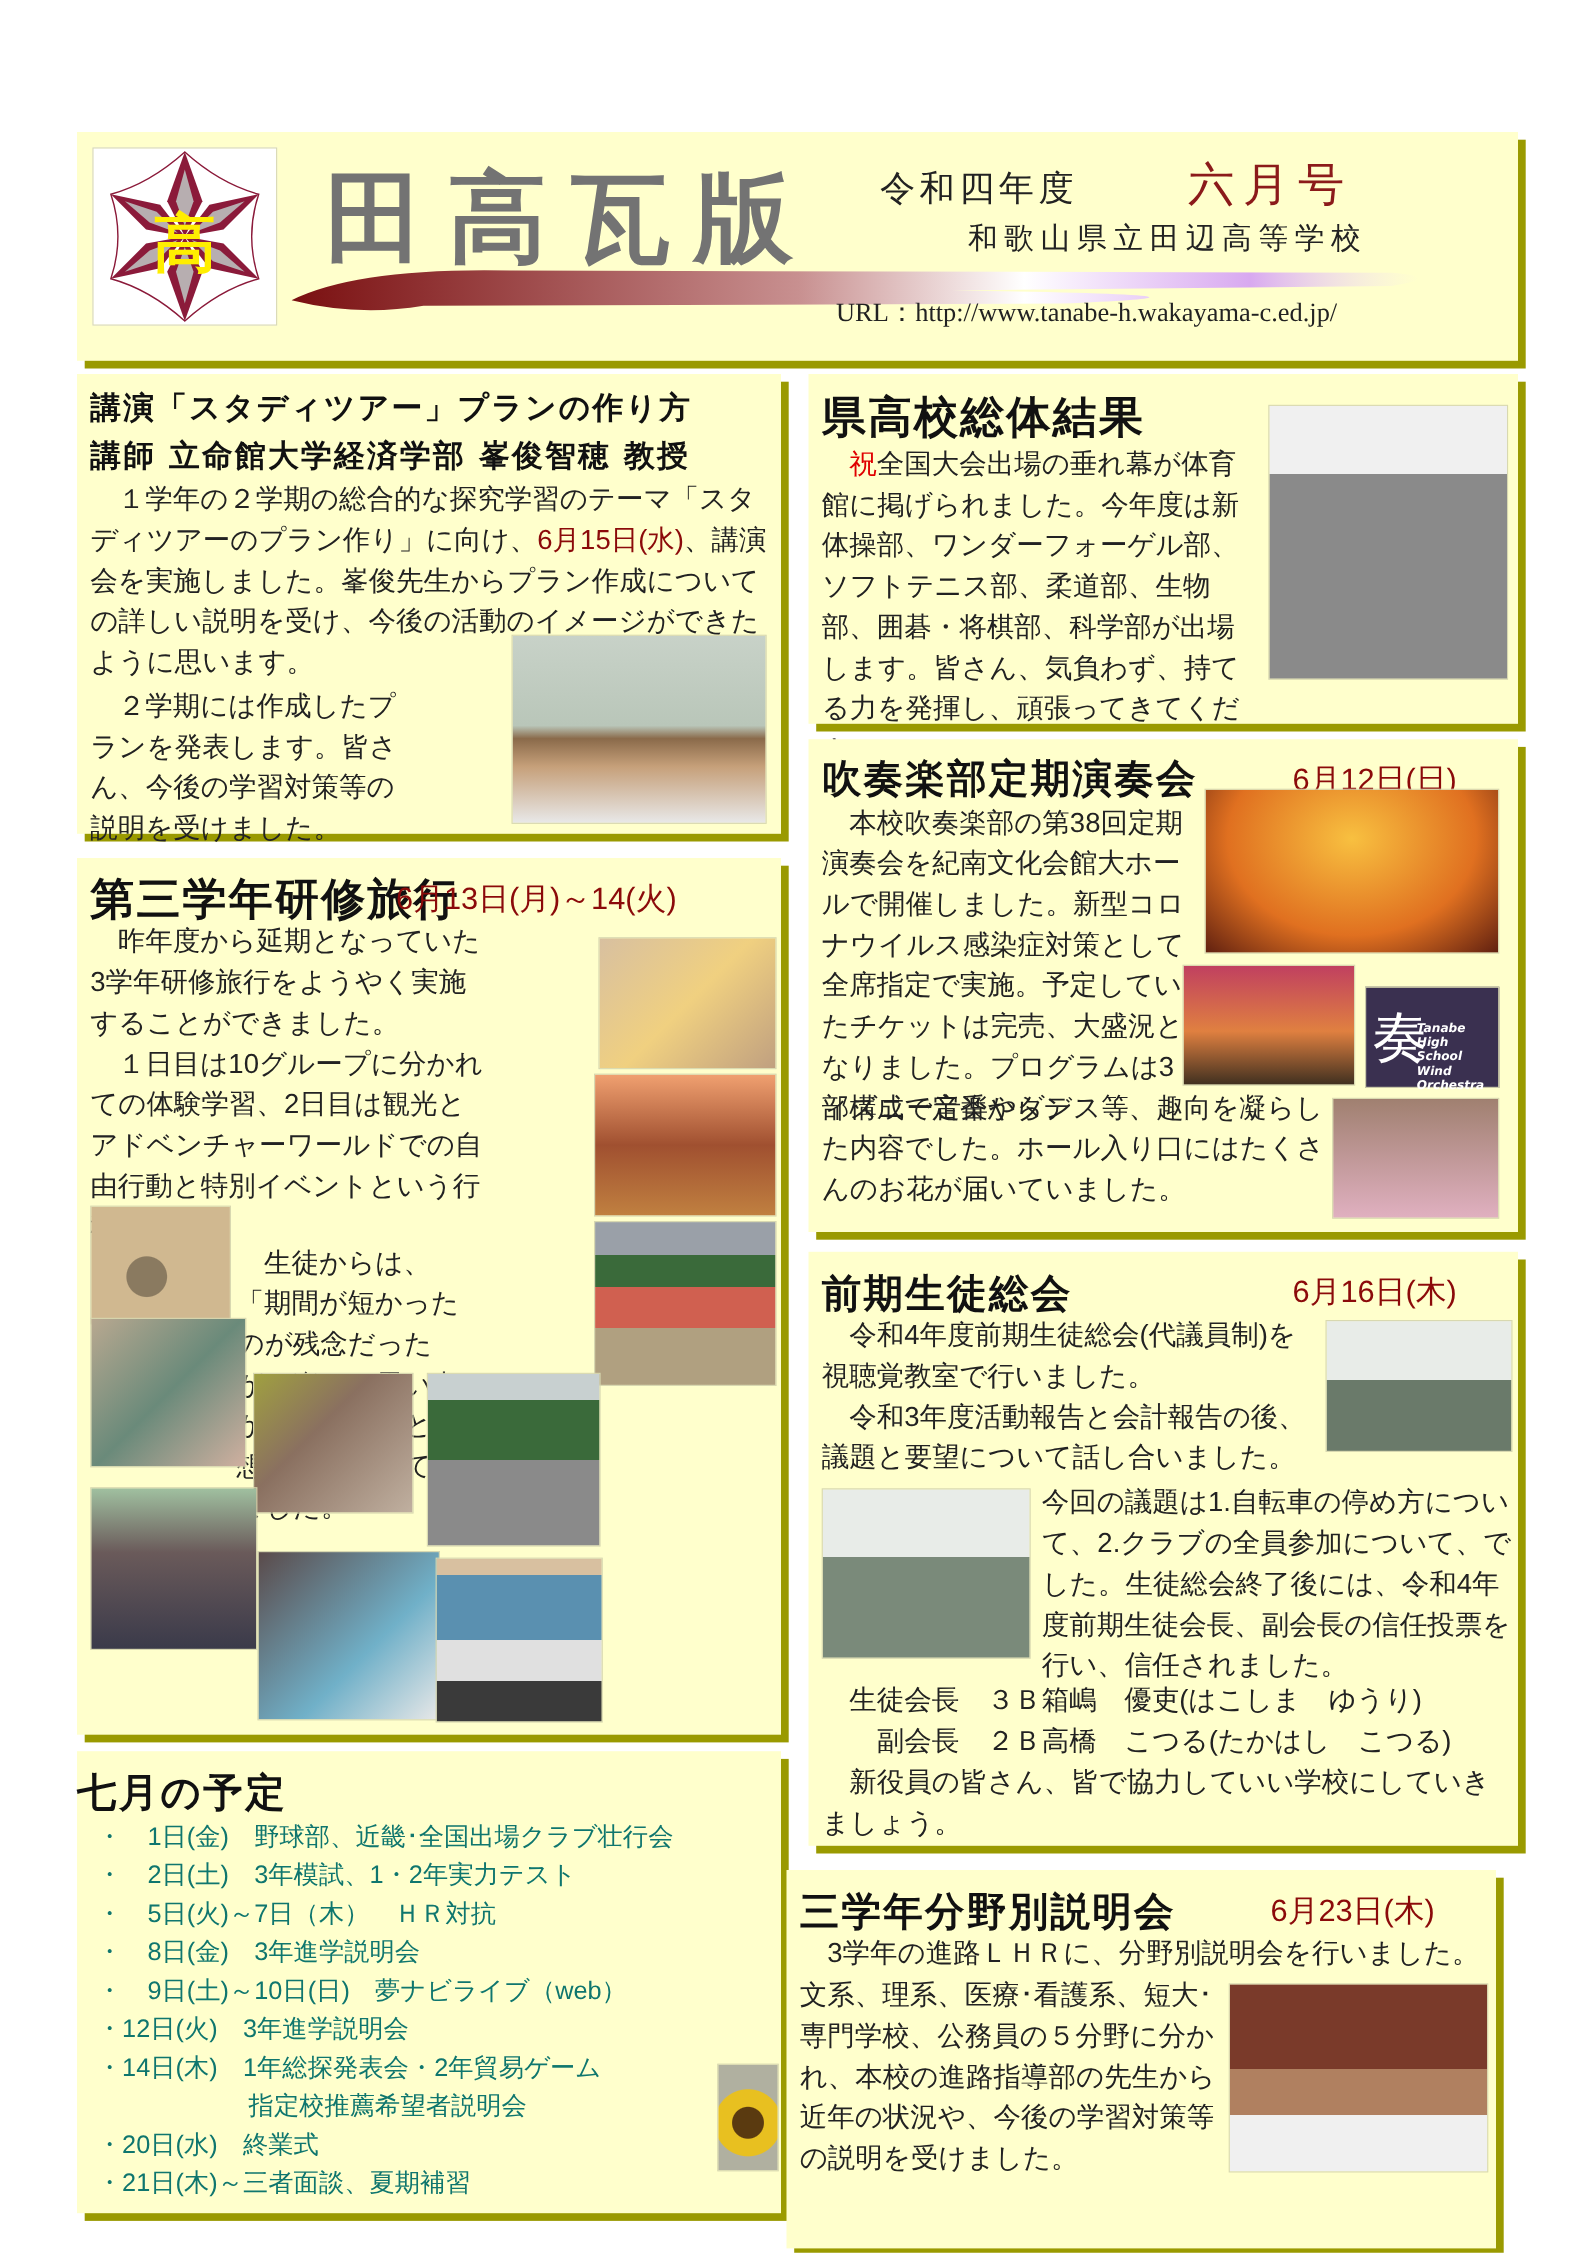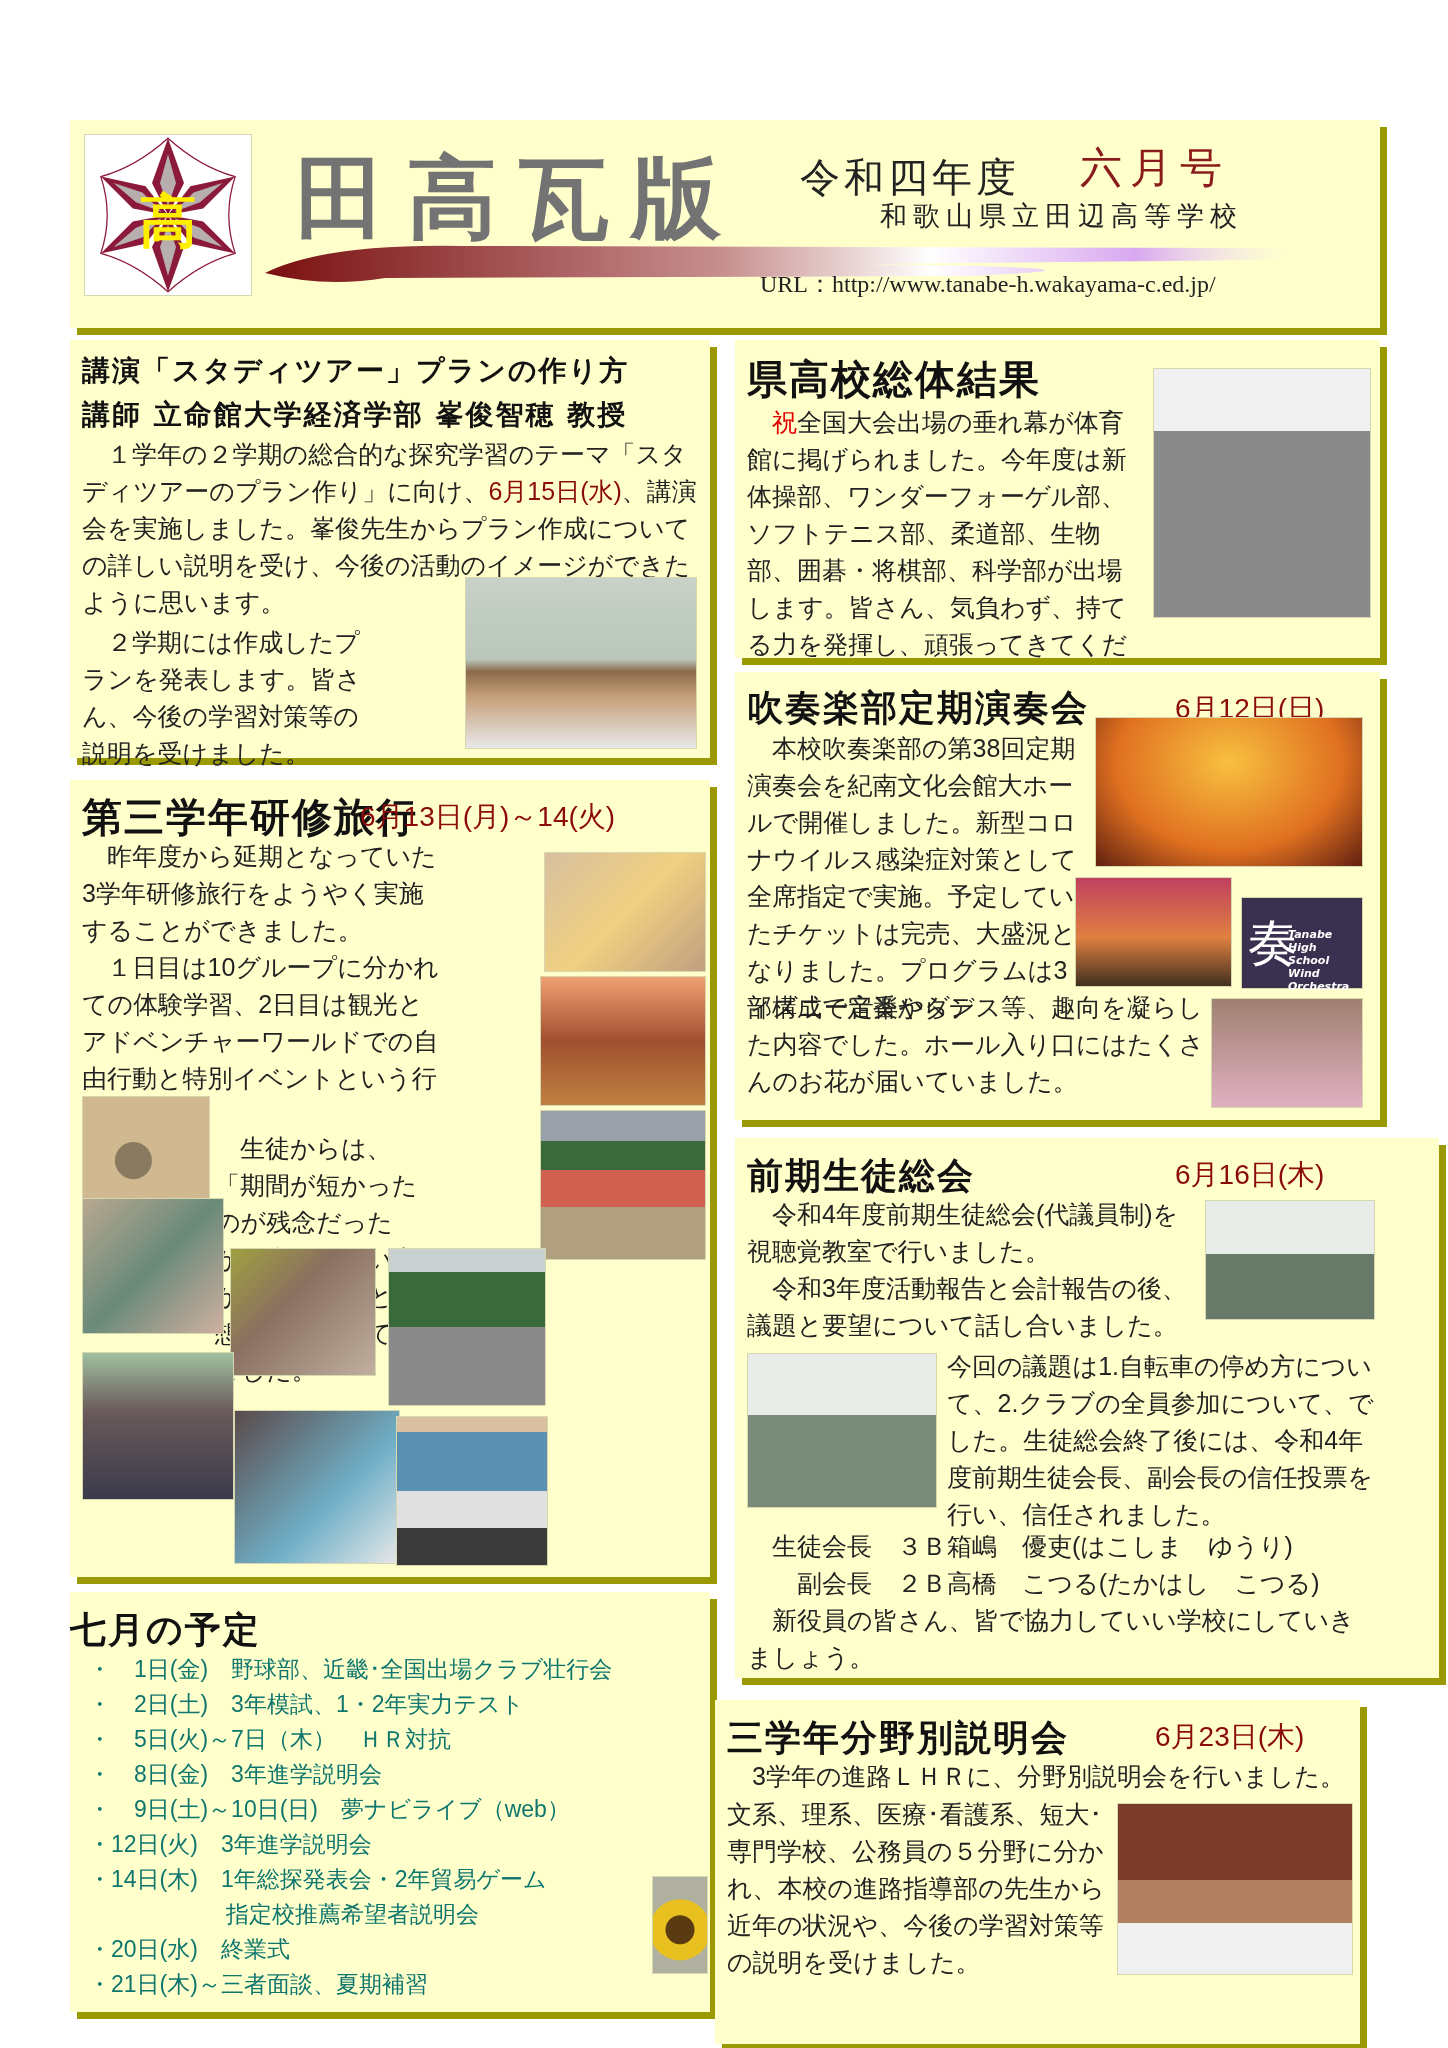--- a/index.html
+++ b/index.html
@@ -15,21 +15,21 @@
   .date { color: #8b0a0a; font-family: "Liberation Sans", sans-serif; }
   .body-text { font-size: 25px; line-height: 37px; color: #222; font-family: "Liberation Sans", sans-serif; }
   .photo { position: absolute; border: 1px solid #d8d8b0; }
 
   
   #header { left: 70px; top: 120px; width: 1310px; height: 208px; }
   #logo { position: absolute; left: 14px; top: 14px; width: 168px; height: 162px; background: #fff; border: 1px solid #d8d8b0; }
   #logo svg { width: 100%; height: 100%; }
   #title { position: absolute; left: 225px; top: 18px; font-size: 90px; font-family: "DejaVu Serif", serif; font-weight: bold; letter-spacing: 22px; color: #737373; }
   #swoosh { position: absolute; left: 195px; top: 118px; width: 1050px; height: 50px; }
-  #fiscal { position: absolute; left: 730px; top: 30px; font-size: 40px; font-family: "DejaVu Serif", serif; letter-spacing: 4px; }
+  #fiscal { position: absolute; left: 730px; top: 30px; font-size: 32px; font-family: "DejaVu Serif", serif; letter-spacing: 4px; }
   #issue { position: absolute; left: 1010px; top: 20px; font-size: 42px; font-family: "DejaVu Serif", serif; color: #8b1a1a; letter-spacing: 8px; }
   #school { position: absolute; left: 810px; top: 78px; font-size: 27px; font-family: Liberation Mono, monospace; letter-spacing: 6px; }
   #url { position: absolute; left: 690px; top: 148px; font-size: 24px; font-family: "Liberation Serif", serif; }
 
   
   #lecture { left: 70px; top: 340px; width: 640px; height: 418px; }
   #lecture .h1 { position: absolute; left: 12px; top: 12px; font-size: 28px; }
   #lecture .h2 { position: absolute; left: 12px; top: 56px; font-size: 28px; }
   #lecture .txt1 { position: absolute; left: 12px; top: 96px; width: 620px; }
   #lecture .txt2 { position: absolute; left: 12px; top: 245px; width: 285px; }
@@ -62,21 +62,21 @@
   #band .h { position: absolute; left: 12px; top: 12px; font-size: 36px; }
   #band .d { position: absolute; left: 440px; top: 18px; font-size: 28px; }
   #band .txt1 { position: absolute; left: 12px; top: 58px; width: 345px; }
   #band .txt2 { position: absolute; left: 12px; top: 317px; width: 460px; }
   #band .p1 { left: 360px; top: 45px; width: 268px; height: 150px; background: radial-gradient(ellipse at 50% 30%, #f8c040, #e07020 60%, #602010); }
   #band .p2 { left: 340px; top: 205px; width: 157px; height: 110px; background: linear-gradient(#c04060, #e08040 55%, #403020); }
   #band .p3 { left: 506px; top: 225px; width: 122px; height: 92px; background: #3a3050; color: #fff; font-size: 11px; }
   #band .p4 { left: 476px; top: 326px; width: 152px; height: 110px; background: linear-gradient(#a08070, #e0b0c0); }
 
   
-  #council { left: 735px; top: 1138px; width: 704px; height: 540px; }
+  #council { left: 735px; top: 1138px; width: 645px; height: 540px; }
   #council .h { position: absolute; left: 12px; top: 14px; font-size: 36px; }
   #council .d { position: absolute; left: 440px; top: 18px; font-size: 28px; }
   #council .txt1 { position: absolute; left: 12px; top: 58px; width: 450px; }
   #council .txt2 { position: absolute; left: 212px; top: 210px; width: 430px; }
   #council .txt3 { position: absolute; left: 12px; top: 390px; width: 625px; }
   #council .p1 { left: 470px; top: 62px; width: 170px; height: 120px; background: linear-gradient(#e8ece8 0 45%, #6a7a6a 45% 100%); }
   #council .p2 { left: 12px; top: 215px; width: 190px; height: 155px; background: linear-gradient(#e8ece8 0 40%, #7a8a7a 40% 100%); }
 
   
   #career { left: 705px; top: 1700px; width: 645px; height: 344px; margin-left: 10px; }

